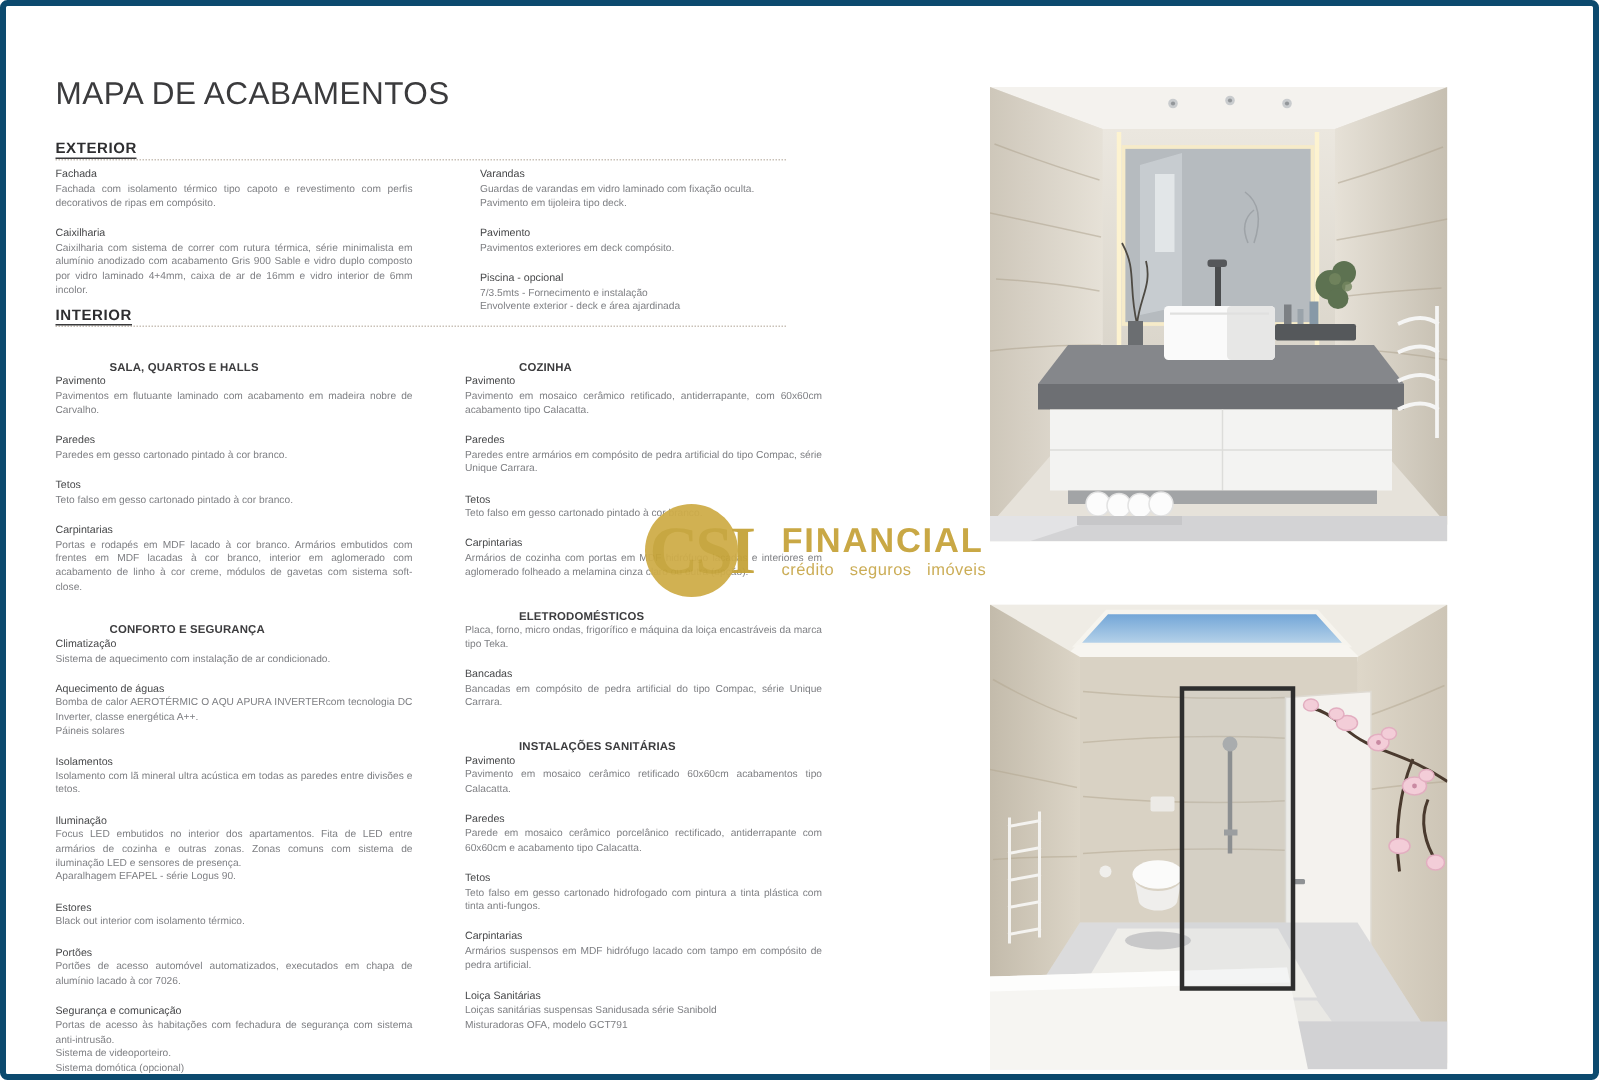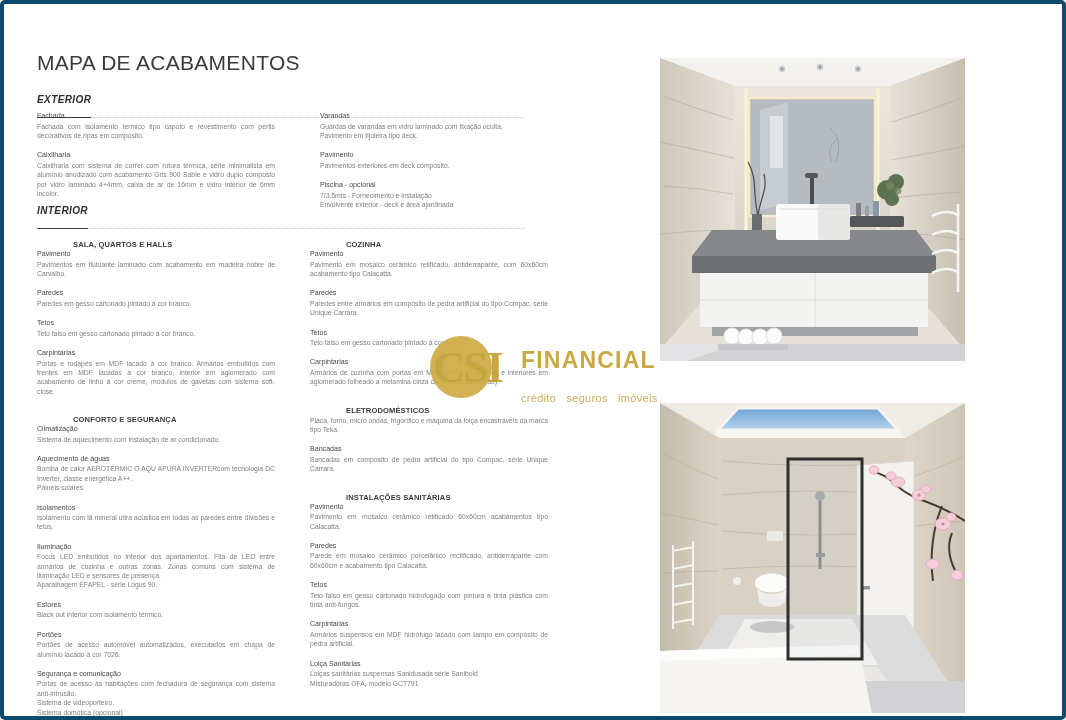--- a/index.html
+++ b/index.html
@@ -7,21 +7,21 @@
   .page{position:absolute;inset:0;width:1066px;height:720px;box-sizing:border-box;
         border:4px solid #0c4a6e;border-radius:5px;background:#ffffff;overflow:hidden;}
 
   .doc-title{position:absolute;left:33px;top:47px;margin:0;font-size:21px;font-weight:400;
              color:#3b3b3d;letter-spacing:.3px;}
 
   .sec-head{position:absolute;left:33px;width:487px;}
   #exterior-head{top:85px;}
   #interior-head{top:196px;}
   .sec-label{display:inline-block;font-size:10px;font-weight:bold;color:#2e2e30;
-             letter-spacing:.4px;padding-bottom:12px;border-bottom:1.5px solid #3a3a3c;font-style:italic;}
+             letter-spacing:.4px;padding-bottom:0;border-bottom:1.5px solid #3a3a3c;}
   .dotted{border-top:1px dotted #c9c1b8;margin-top:-1px;}
 
   .col{position:absolute;}
   #ext-left{left:33px;top:108px;width:238px;}
   #ext-right{left:316px;top:108px;width:232px;}
   #int-left{left:33px;top:236px;width:238px;}
   #int-mid{left:306px;top:236px;width:238px;}
 
   .item{margin-top:11px;}
   .col .item:first-child{margin-top:0;}
@@ -36,21 +36,21 @@
   #photo-bottom{left:656px;top:399px;width:305px;height:310px;}
   figure.photo svg{display:block;}
 
   .watermark{position:absolute;left:414px;top:332px;display:flex;align-items:flex-start;
              opacity:.95;pointer-events:none;}
   .wm-logo{width:62px;height:62px;border-radius:50%;background:#cfad49;position:relative;flex:0 0 auto;margin-left:12px;}
   .wm-csi{position:absolute;left:3px;top:2px;font-family:"Liberation Serif","DejaVu Serif",serif;
           font-weight:bold;font-size:45px;line-height:58px;color:#c5a338;letter-spacing:-2px;white-space:nowrap;}
   .wm-right{margin-left:29px;padding-top:13px;}
   .wm-brand{font-weight:bold;font-size:23px;line-height:1;color:#c7a43c;letter-spacing:1.2px;}
-  .wm-tagline{font-size:11px;color:#c9a94e;letter-spacing:.3px;word-spacing:7px;margin-top:20px;}
+  .wm-tagline{font-size:11px;color:#c9a94e;letter-spacing:.3px;word-spacing:7px;margin-top:2px;}
 </style>
 </head>
 <body>
 
 <div class="page">
 
   <h1 class="doc-title">MAPA DE ACABAMENTOS</h1>
 
   <div class="sec-head" id="exterior-head">
     <span class="sec-label">EXTERIOR</span>

